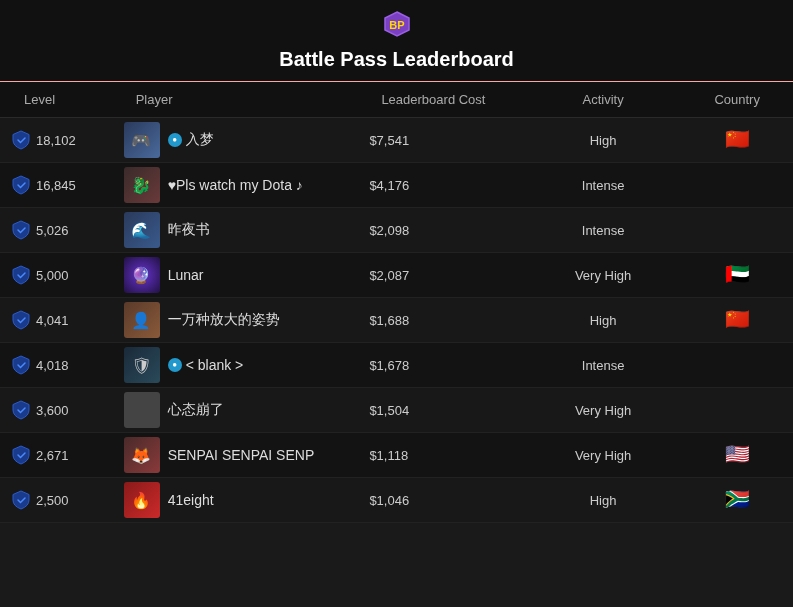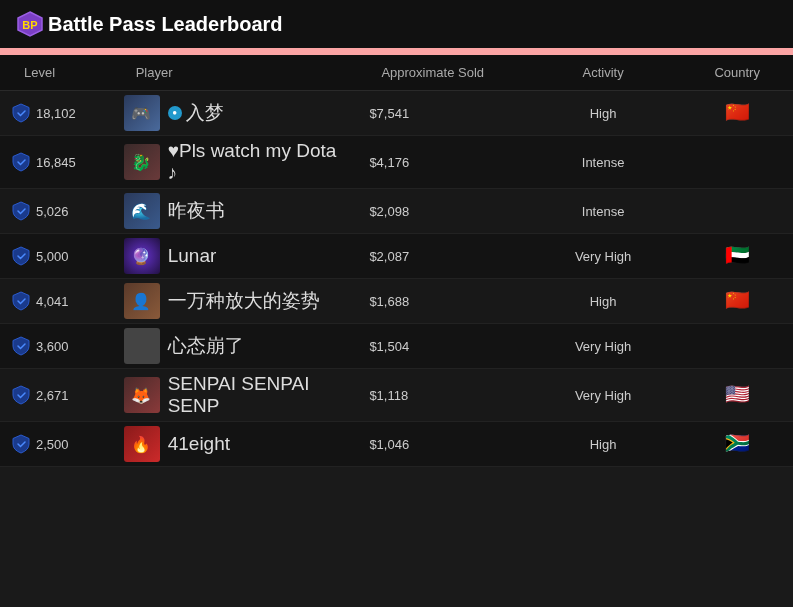--- a/index.html
+++ b/index.html
@@ -10,22 +10,23 @@
       width: 793px;
       min-height: 607px;
     }
 
     
     .header {
       background: #111;
       padding: 10px 16px;
       display: flex;
       align-items: center;
-      gap: 4px;
-      border-bottom: 7px solid #fca5a5;
+      gap: 10px;
+      border-bottom: 1px solid #fca5a5;
+      flex-direction: column;
     }
     .header-icon {
       width: 28px;
       height: 28px;
     }
     .header-title {
       font-size: 20px;
       font-weight: bold;
       color: #fff;
     }
@@ -111,21 +112,21 @@
       height: 14px;
       border-radius: 50%;
       background: #2299cc;
       text-align: center;
       line-height: 14px;
       font-size: 8px;
       color: #fff;
       flex-shrink: 0;
     }
     .player-name {
-      font-size: 19px;
+      font-size: 14px;
       color: #ddd;
     }
 
     
     .cost-cell {
       color: #ccc;
       font-size: 13px;
     }
 
     
@@ -175,21 +176,21 @@
     <text x="14" y="19" text-anchor="middle" font-size="11" fill="#FFD700" font-weight="bold">BP</text>
   </svg>
   <span class="header-title">Battle Pass Leaderboard</span>
 </div>
 
 <table class="leaderboard-table">
   <thead>
     <tr>
       <th style="width:100px">Level</th>
       <th style="width:220px">Player</th>
-      <th style="width:150px">Approximate Sold</th>
+      <th style="width:150px">Leaderboard Cost</th>
       <th style="width:140px; text-align:center">Activity</th>
       <th style="width:100px; text-align:center">Country</th>
     </tr>
   </thead>
   <tbody id="table-body">
   <tr>
         <td>
     <div class="level-cell">
       <svg class="shield-icon" viewBox="0 0 18 20">
         <path d="M9 1 L17 4.5 L17 10 Q17 16 9 19 Q1 16 1 10 L1 4.5 Z" fill="#1a3a8c" stroke="#2a5acc" stroke-width="1"></path>
@@ -313,20 +314,45 @@
         <td class="activity-cell" style="text-align: center;">High</td>
         <td class="country-cell"><span class="flag">🇨🇳</span></td>
       </tr>
       <tr>
         <td>
     <div class="level-cell">
       <svg class="shield-icon" viewBox="0 0 18 20">
         <path d="M9 1 L17 4.5 L17 10 Q17 16 9 19 Q1 16 1 10 L1 4.5 Z" fill="#1a3a8c" stroke="#2a5acc" stroke-width="1"></path>
         <path d="M6 10 L8.5 12.5 L13 8" stroke="#4a8aff" stroke-width="1.5" fill="none" stroke-linecap="round"></path>
       </svg>
+      <span class="level-number">4,018</span>
+    </div>
+  </td>
+        <td>
+    <div class="player-cell">
+      <div class="avatar av-7">
+      <div class="avatar-inner">🛡</div>
+    </div>
+      <div class="player-name-wrap">
+        <span class="player-badge">●</span>
+        <span class="player-name">&lt; blank &gt;</span>
+      </div>
+    </div>
+  </td>
+        <td class="cost-cell">$1,678</td>
+        <td class="activity-cell" style="text-align: center;">Intense</td>
+        <td class="country-cell"></td>
+      </tr>
+      <tr>
+        <td>
+    <div class="level-cell">
+      <svg class="shield-icon" viewBox="0 0 18 20">
+        <path d="M9 1 L17 4.5 L17 10 Q17 16 9 19 Q1 16 1 10 L1 4.5 Z" fill="#1a3a8c" stroke="#2a5acc" stroke-width="1"></path>
+        <path d="M6 10 L8.5 12.5 L13 8" stroke="#4a8aff" stroke-width="1.5" fill="none" stroke-linecap="round"></path>
+      </svg>
       <span class="level-number">3,600</span>
     </div>
   </td>
         <td>
     <div class="player-cell">
       <div class="avatar-placeholder"></div>
       <div class="player-name-wrap">
 
         <span class="player-name">心态崩了</span>
       </div>

